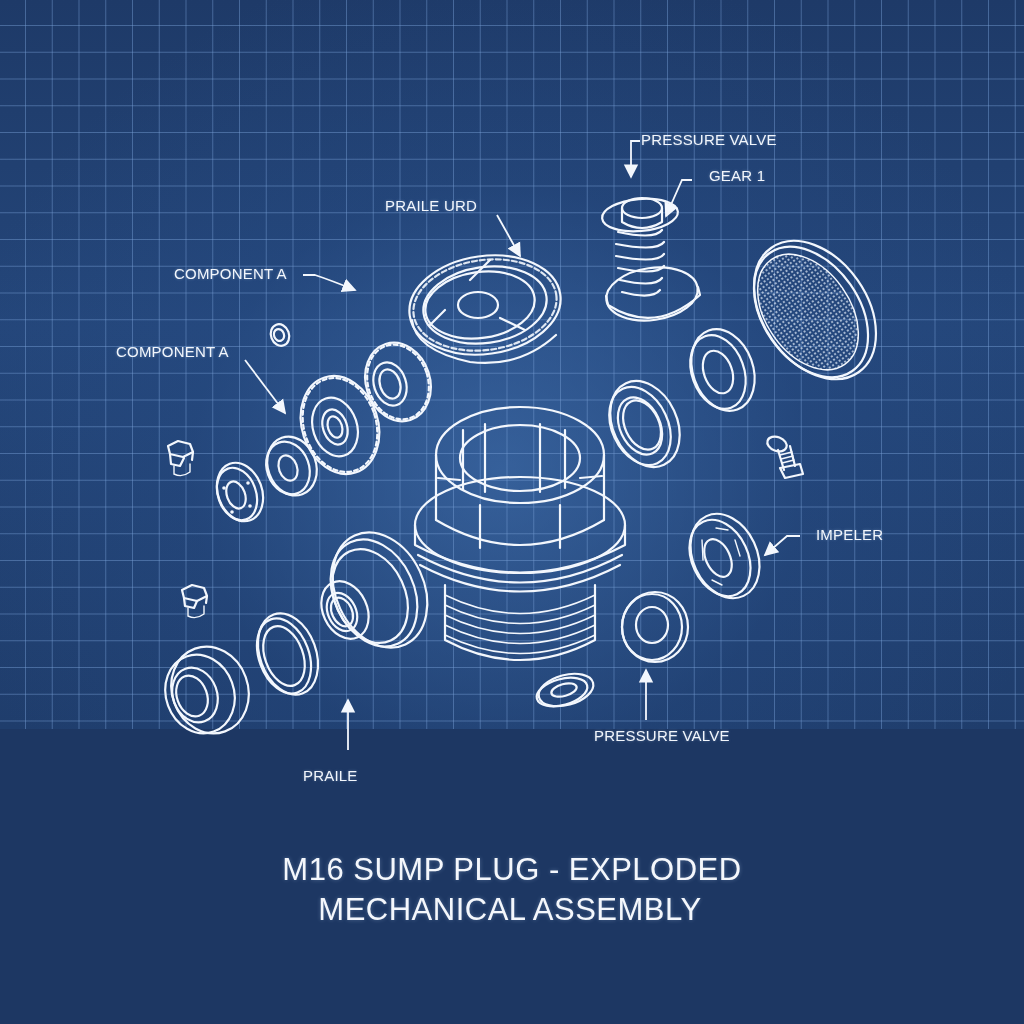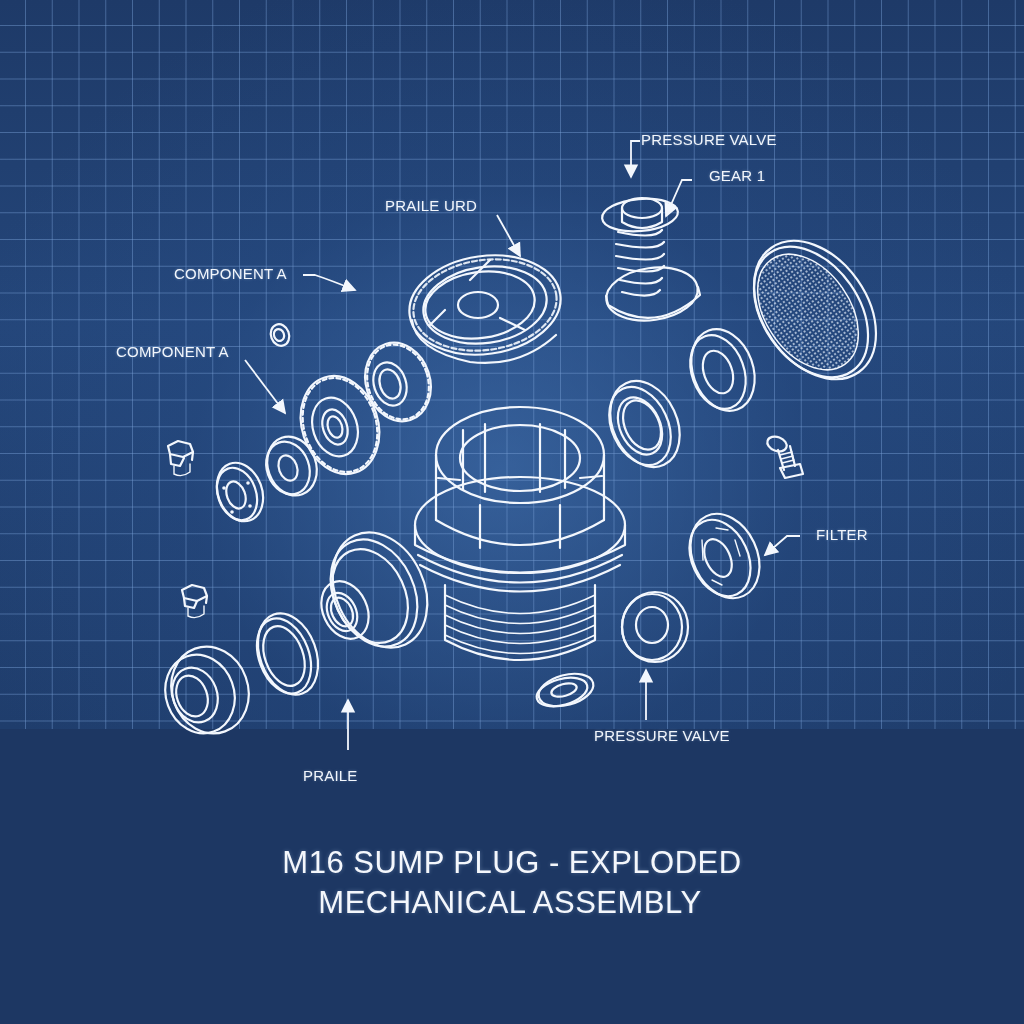--- a/index.html
+++ b/index.html
@@ -24,20 +24,21 @@
   }
   svg.drawing { position: absolute; left: 0; top: 0; }
   .label {
     position: absolute; color: #f2f6fc; font-size: 15px; letter-spacing: 0.2px;
     white-space: nowrap; text-shadow: 0 0 3px rgba(200,225,255,0.35);
   }
   .title {
     position: absolute; left: 0; width: 1024px; text-align: center;
     color: #f4f7fc; font-size: 31px; letter-spacing: 0.5px; line-height: 40px;
     text-shadow: 0 0 4px rgba(200,225,255,0.3);
+    margin-top: 7px;
   }
   .ln { fill: none; stroke: #f3f7fd; stroke-width: 2.2; stroke-linecap: round; stroke-linejoin: round; }
   .thin { fill: none; stroke: #f3f7fd; stroke-width: 1.4; stroke-linecap: round; }
   .arrow { fill: none; stroke: #f3f7fd; stroke-width: 1.8; }
   .ah { fill: #f3f7fd; }
 </style>
 </head>
 <body>
 
 <div class="canvas">
@@ -214,19 +215,19 @@
       <path class="arrow" d="M646,720 L646,670" marker-end="url(#arr)"></path>
       <path class="arrow" d="M348,750 L348,700" marker-end="url(#arr)"></path>
     </g>
   </svg>
 
   <div class="label" style="left:641px; top:131px;">PRESSURE VALVE</div>
   <div class="label" style="left:709px; top:167px;">GEAR 1</div>
   <div class="label" style="left:385px; top:197px;">PRAILE URD</div>
   <div class="label" style="left:174px; top:265px;">COMPONENT A</div>
   <div class="label" style="left:116px; top:343px;">COMPONENT A</div>
-  <div class="label" style="left:816px; top:526px;">FILTER</div>
+  <div class="label" style="left:816px; top:526px;">IMPELER</div>
   <div class="label" style="left:594px; top:727px;">PRESSURE VALVE</div>
   <div class="label" style="left:303px; top:767px;">PRAILE</div>
 
   <div class="title" style="top:843px;">M16 SUMP PLUG - EXPLODED</div>
   <div class="title" style="top:883px; left:-2px;">MECHANICAL ASSEMBLY</div>
 </div>
 
 </body></html>

